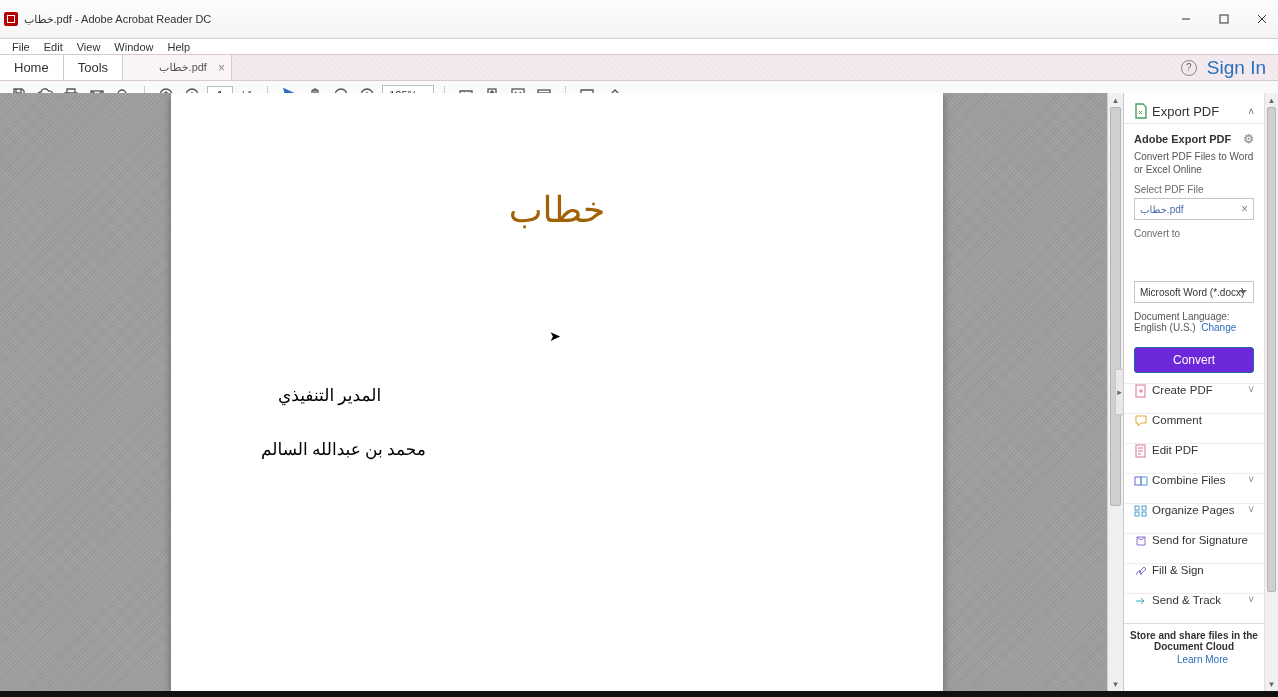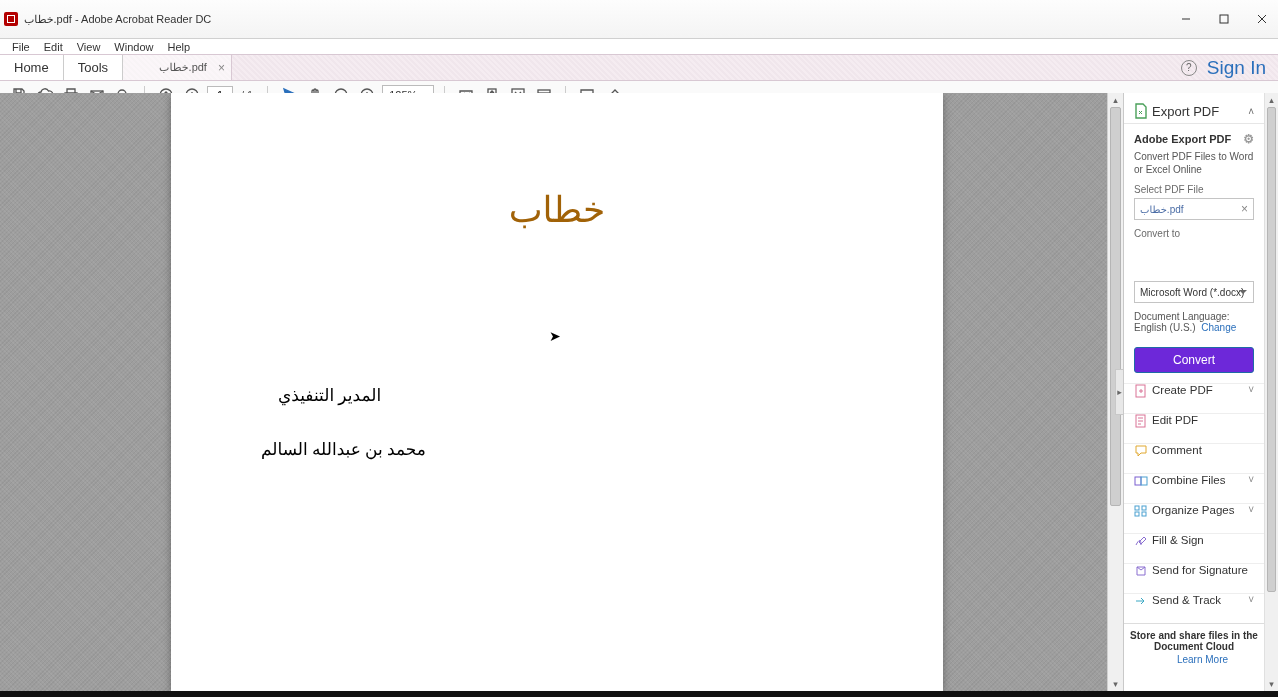--- a/index.html
+++ b/index.html
@@ -306,33 +306,33 @@
               <rect x="2" y="1" width="9" height="12" fill="none" stroke="#d97396"></rect>
               <path d="M5 7h4M7 5v4" stroke="#d97396"></path>
             </svg>
           </span>
         <span>Create PDF</span>
         <span class="chev">˅</span>
       </div>
       <div class="rp-tool">
         <span class="ico">
             <svg width="14" height="14" viewBox="0 0 14 14">
+              <path d="M2 2h10v7H7l-3 3V9H2z" fill="none" stroke="#e0a830"></path>
+            </svg>
+          </span>
+        <span>Comment</span>
+      </div>
+      <div class="rp-tool">
+        <span class="ico">
+            <svg width="14" height="14" viewBox="0 0 14 14">
               <rect x="2" y="1" width="9" height="12" fill="none" stroke="#d97396"></rect>
               <path d="M4 4h5M4 7h5M4 10h3" stroke="#d97396"></path>
             </svg>
           </span>
         <span>Edit PDF</span>
-      </div>
-      <div class="rp-tool">
-        <span class="ico">
-            <svg width="14" height="14" viewBox="0 0 14 14">
-              <path d="M2 2h10v7H7l-3 3V9H2z" fill="none" stroke="#e0a830"></path>
-            </svg>
-          </span>
-        <span>Comment</span>
       </div>
       <div class="rp-tool">
         <span class="ico">
             <svg width="14" height="14" viewBox="0 0 14 14">
               <rect x="1" y="3" width="6" height="8" fill="none" stroke="#7a5fd0"></rect>
               <rect x="7" y="3" width="6" height="8" fill="none" stroke="#4aa0d0"></rect>
             </svg>
           </span>
         <span>Combine Files</span>
         <span class="chev">˅</span>
@@ -345,32 +345,32 @@
               <rect x="1" y="8" width="4" height="4" fill="none" stroke="#4aa0d0"></rect>
               <rect x="8" y="8" width="4" height="4" fill="none" stroke="#4aa0d0"></rect>
             </svg>
           </span>
         <span>Organize Pages</span>
         <span class="chev">˅</span>
       </div>
       <div class="rp-tool">
         <span class="ico">
             <svg width="14" height="14" viewBox="0 0 14 14">
+              <path d="M3 3h8v8H3zM3 3l4 3 4-3" fill="none" stroke="#8a6fd0"></path>
+            </svg>
+          </span>
+        <span>Send for Signature</span>
+      </div>
+      <div class="rp-tool">
+        <span class="ico">
+            <svg width="14" height="14" viewBox="0 0 14 14">
               <path d="M2 11c3-6 5-6 5 0m3-8l2 2-5 5-2-2z" fill="none" stroke="#8a6fd0"></path>
             </svg>
           </span>
         <span>Fill &amp; Sign</span>
-      </div>
-      <div class="rp-tool">
-        <span class="ico">
-            <svg width="14" height="14" viewBox="0 0 14 14">
-              <path d="M3 3h8v8H3zM3 3l4 3 4-3" fill="none" stroke="#8a6fd0"></path>
-            </svg>
-          </span>
-        <span>Send for Signature</span>
       </div>
       <div class="rp-tool">
         <span class="ico">
             <svg width="14" height="14" viewBox="0 0 14 14">
               <path d="M2 7h8m0 0l-3-3m3 3l-3 3" fill="none" stroke="#3ba8c4"></path>
             </svg>
           </span>
         <span>Send &amp; Track</span>
         <span class="chev">˅</span>
       </div>

